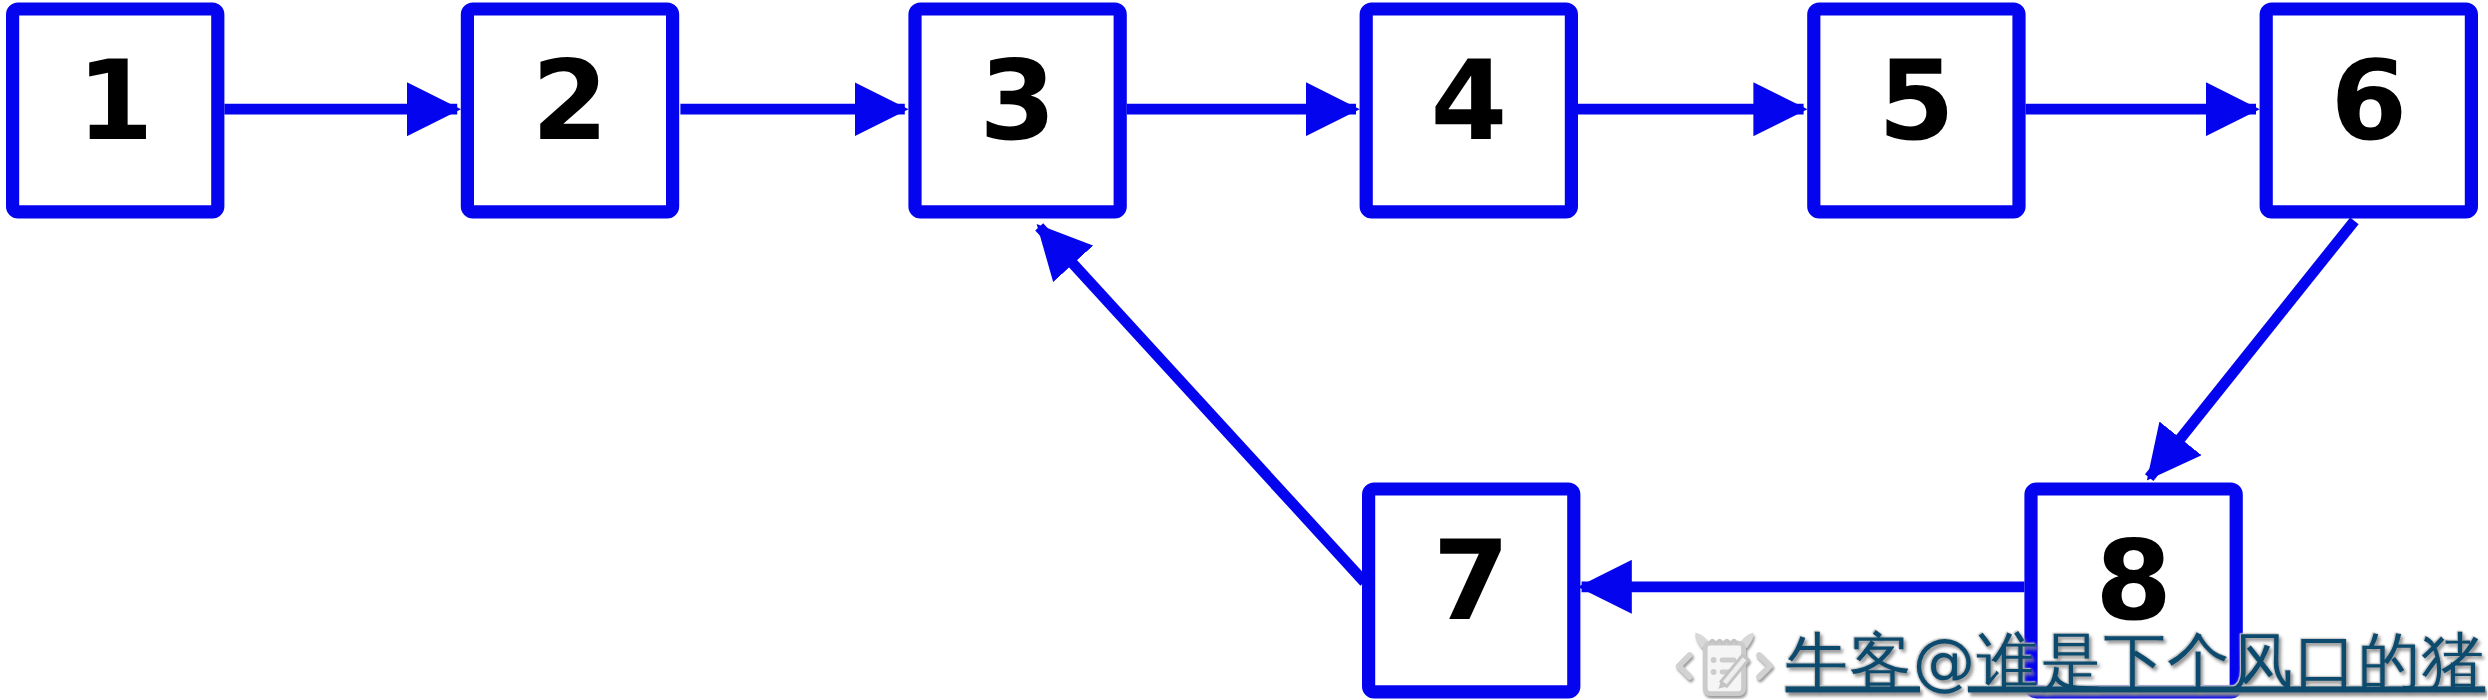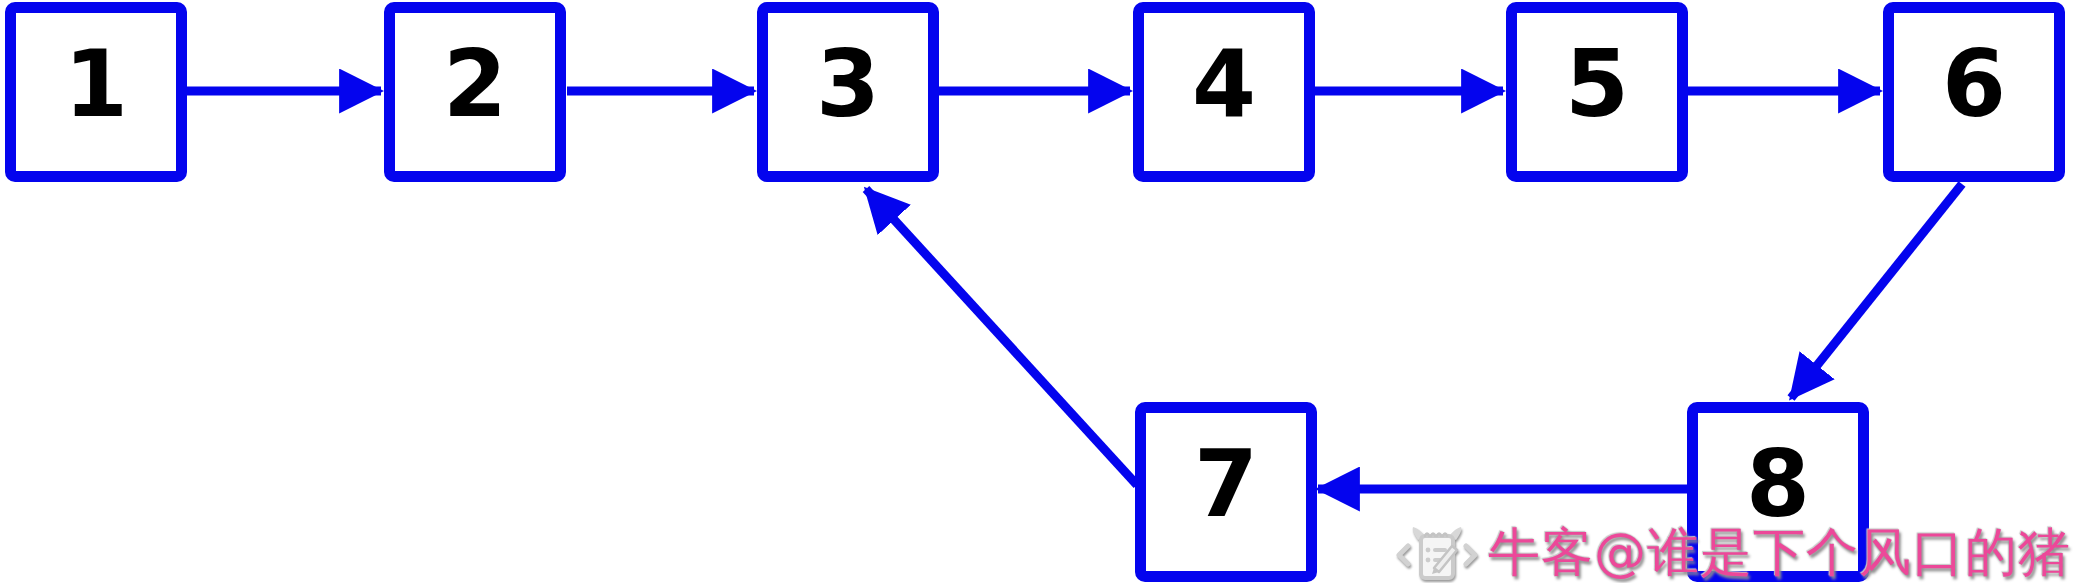--- a/index.html
+++ b/index.html
@@ -125,16 +125,16 @@
       <path d="M31 12 q2 -5 4 0 M37 12 q2 -5 4 0 M43 12 q2 -5 4 0 M49 12 q2 -5 4 0" fill="none" stroke="#c4c4c4" stroke-width="2.5" stroke-linecap="round"></path>
 
       <circle cx="34" cy="26" r="2.4" fill="#cccccc"></circle>
       <rect x="39" y="24" width="14" height="4" rx="2" fill="#cccccc"></rect>
       <circle cx="34" cy="36" r="2.4" fill="#cccccc"></circle>
       <rect x="39" y="34" width="10" height="4" rx="2" fill="#cccccc"></rect>
 
       <path d="M40 44 L58 22 L63 26 L45 48 Z" fill="#eeeeee" stroke="#c4c4c4" stroke-width="2.5" stroke-linejoin="round"></path>
       <path d="M40 44 L45 48 L38 50 Z" fill="#c4c4c4"></path>
     </svg>
-    <span id="watermark-text" style="color: #ec4899;">牛客@谁是下个风口的猪</span>
+    <span id="watermark-text" style="color: #0c4a6e; text-decoration: underline;">牛客@谁是下个风口的猪</span>
   </div>
 
 </div>
 
 </body></html>

